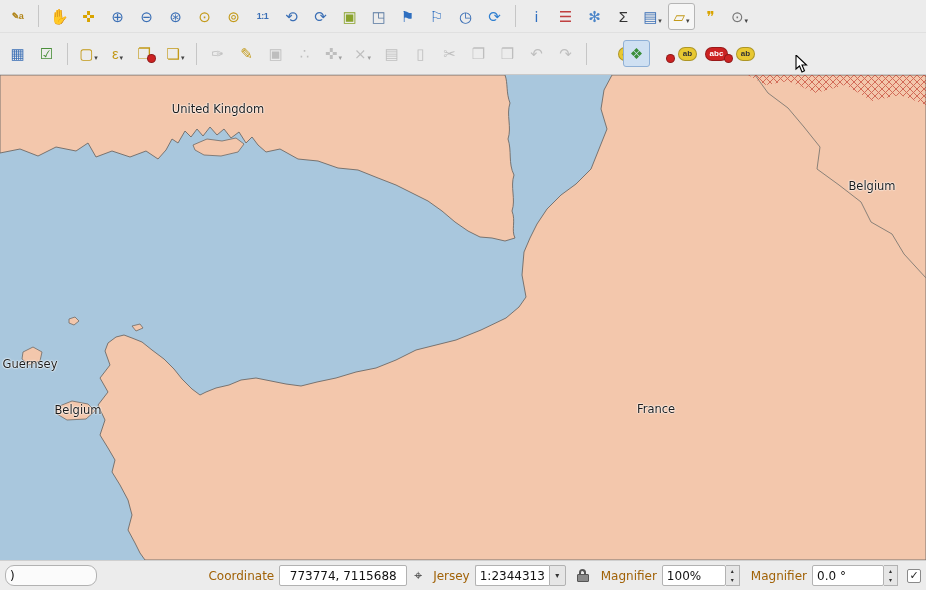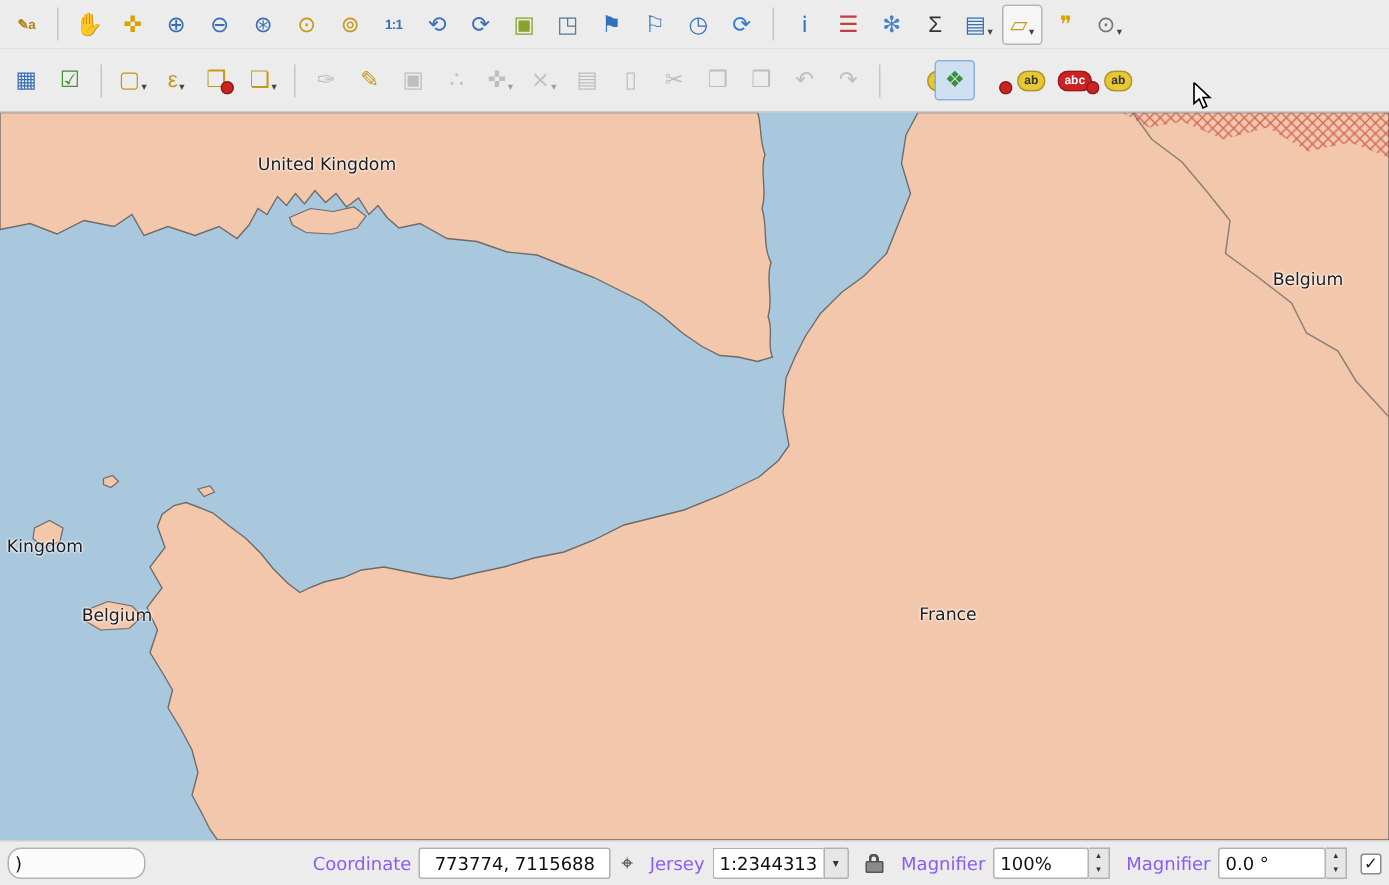--- a/index.html
+++ b/index.html
@@ -33,21 +33,21 @@
     font-size:11.5px;color:#1c1c1c;white-space:nowrap;
     text-shadow:0 0 2px #fff,0 0 2px #fff,0 0 1px #fff;
   }
   
   #cursor{position:absolute;left:795px;top:55px;z-index:50;pointer-events:none;}
   
   #statusbar{
     height:30px;box-sizing:border-box;display:flex;align-items:center;
     background:#ececec;border-top:1px solid #cfcfcf;padding:0 5px;gap:5px;
   }
-  .sb-label{color:#8b5cf6;margin-left:6px;}
+  .sb-label{color:#a16207;margin-left:6px;}
   .sb-input{
     box-sizing:border-box;height:21px;border:1px solid #b2b2b2;background:#fff;
     font-family:inherit;font-size:12px;color:#111;padding:0 4px;border-radius:2px;
   }
   #locator-input{width:92px;border-radius:9px;background:#fbfbfb;}
   #coordinate-input{width:128px;text-align:center;}
   #scale-input{width:74px;border-right:none;border-radius:2px 0 0 2px;}
   #magnifier-input{width:64px;}
   #rotation-input{width:72px;}
   .combo-arrow{
@@ -274,23 +274,23 @@
     <path fill="#f3c7ac" stroke="#6e6a66" stroke-width="0.8" d="M57,332 L72,326 L88,329 L95,336 L86,344 L67,345 L57,339 Z"></path>
     <path fill="#f3c7ac" stroke="#6e6a66" stroke-width="0.8" d="M132,251 l8,-2 3,4 -7,3 Z"></path>
 
     <path fill="none" stroke="#8a8178" stroke-width="1" d="M755,0 L768,18 L788,33 L804,52 L820,72 L817,94 L839,110 L861,127 L871,147 L892,159 L904,179 L926,203"></path>
 
     <path fill="url(#hatch)" stroke="none" d="M748,0 L926,0 L926,30 L900,20 L872,26 L845,10 L816,18 L788,6 L766,10 Z"></path>
   </svg>
   <div id="map-labels">
       <div class="map-label" style="left: 218px; top: 34px;">United Kingdom</div>
       <div class="map-label" style="left: 872px; top: 111px;">Belgium</div>
-      <div class="map-label" style="left: 30px; top: 289px;">Kingdom</div>
+      <div class="map-label" style="left: 30px; top: 289px;">Guernsey</div>
       <div class="map-label" style="left: 78px; top: 335px;">Belgium</div>
-      <div class="map-label" style="left: 632px; top: 334px;">France</div>
+      <div class="map-label" style="left: 656px; top: 334px;">France</div>
     </div>
 </div>
 
 <div id="cursor">
   <svg width="16" height="18" viewBox="0 0 16 18">
     <polygon points="1,0 1,14 4.5,11 7,17 9.5,15.8 7,10 11.5,10" fill="#ffffff" stroke="#000000" stroke-width="1.1"></polygon>
   </svg>
 </div>
 
 <div id="statusbar">

